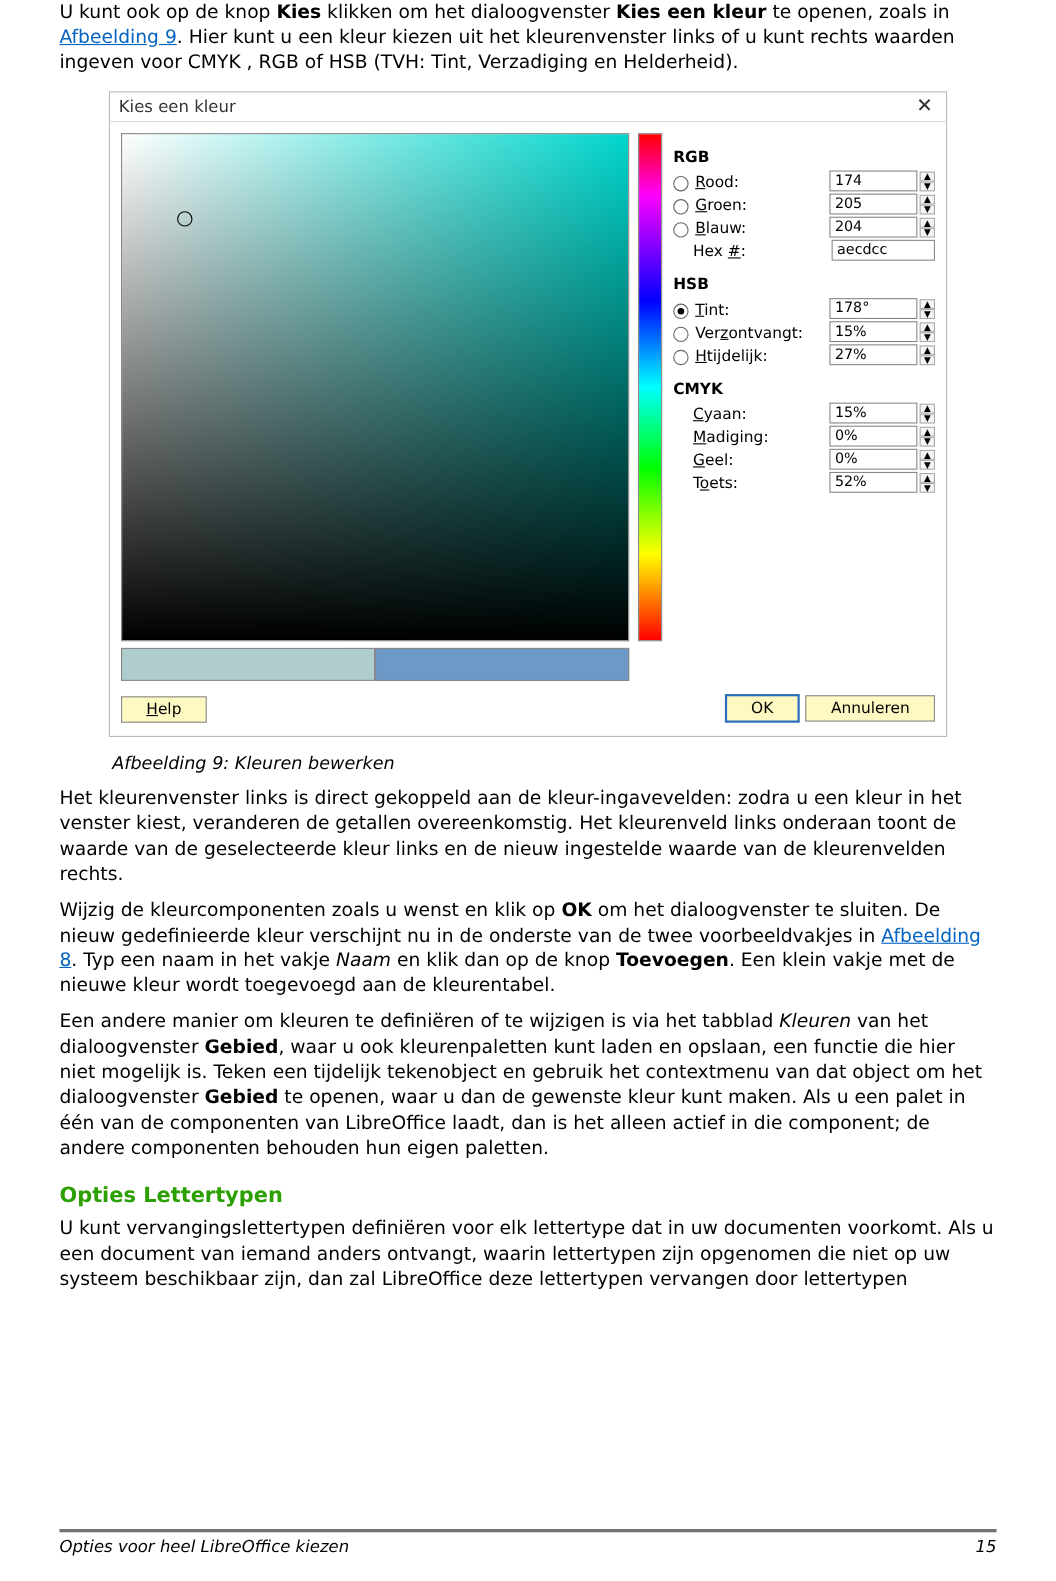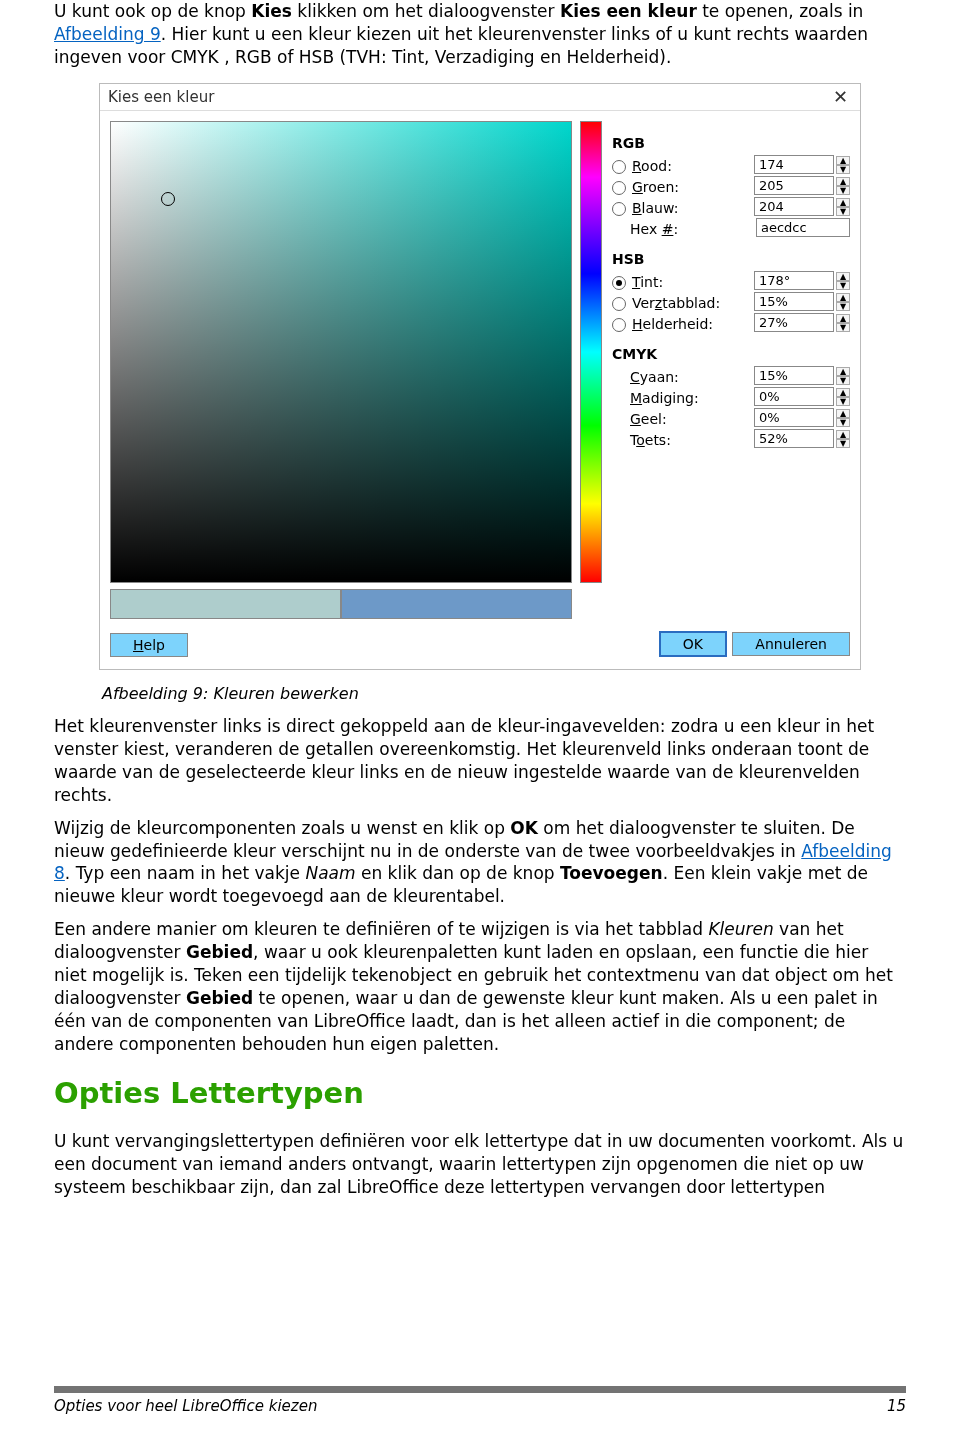--- a/index.html
+++ b/index.html
@@ -29,25 +29,25 @@
 #ff0000 0%, #ff00ff 12%, #0000ff 33%, #00ffff 50%, #00ff00 66%, #ffff00 83%, #ff0000 100%)}
 .form-col{flex:1;padding-left:4px;font-size:14px}
 .grp-head{font-weight:bold;margin:14px 0 4px 0}
 .field-row{display:flex;align-items:flex-end;margin:2px 0}
 .radio{width:12px;height:12px;border:1px solid #666;border-radius:50%;margin-right:6px;display:inline-flex;align-items:center;justify-content:center}
 .radio.on::after{content:"";width:6px;height:6px;background:#000;border-radius:50%}
 .inputbox{width:70px;border:1px solid #888;padding:1px 4px;font-size:13px;text-align:left;background:#fff}
 .spinner{width:14px;display:flex;flex-direction:column;margin-left:2px}
 .spinner .arr{font-size:8px;line-height:7px;border:1px solid #aaa;text-align:center;background:#f5f5f5}
 .dlg-actions{display:flex;justify-content:space-between;padding:8px 10px 12px 10px}
-.btn{border:1px solid #888;background:#7dd3fc;padding:3px 22px;font-size:14px}
+.btn{border:1px solid #888;background:#fef9c3;padding:3px 22px;font-size:14px}
 .btn.primary{border:2px solid #2a6cc0}
 .caption{font-style:italic;margin:6px 0 4px 48px;font-size:16px}
-h2.green{color:#2ba000;font-size:29px;font-weight:bold;margin:20px 0 20px 0}
-.footer{position:absolute;bottom:22px;left:54px;right:54px;border-top:7px solid #737373;padding-top:4px;display:flex;justify-content:space-between;font-style:italic;font-size:15px}
+h2.green{color:#2ba000;font-size:19px;font-weight:bold;margin:20px 0 8px 0}
+.footer{position:absolute;bottom:22px;left:54px;right:54px;border-top:3px solid #737373;padding-top:4px;display:flex;justify-content:space-between;font-style:italic;font-size:15px}
 .underline-letter{text-decoration:underline}
 .lbl{display:inline}
 </style>
 </head>
 <body>
 
 <div class="page">
 
 <p>
 <span>U kunt ook op de knop </span><span class="bold">Kies</span><span> klikken om het dialoogvenster </span><span class="bold">Kies een kleur</span><span> te openen, zoals in </span><a>Afbeelding 9</a><span>. Hier kunt u een kleur kiezen uit het kleurenvenster links of u kunt rechts waarden ingeven voor CMYK , RGB of HSB (TVH: Tint, Verzadiging en Helderheid).</span>
@@ -113,30 +113,30 @@
           <span class="radio on"></span>
           <span class="lbl" style="flex:1"><span class="underline-letter">T</span><span>int:</span></span>
           <span class="inputbox">178°</span>
           <span class="spinner">
                 <span class="arr">▲</span>
                 <span class="arr">▼</span>
               </span>
         </div>
         <div class="field-row">
           <span class="radio"></span>
-          <span class="lbl" style="flex:1"><span>Ver</span><span class="underline-letter">z</span><span>tabblad:</span></span>
+          <span class="lbl" style="flex:1"><span>Ver</span><span class="underline-letter">z</span><span>ontvangt:</span></span>
           <span class="inputbox">15%</span>
           <span class="spinner">
                 <span class="arr">▲</span>
                 <span class="arr">▼</span>
               </span>
         </div>
         <div class="field-row">
           <span class="radio"></span>
-          <span class="lbl" style="flex:1"><span class="underline-letter">H</span><span>elderheid:</span></span>
+          <span class="lbl" style="flex:1"><span class="underline-letter">H</span><span>tijdelijk:</span></span>
           <span class="inputbox">27%</span>
           <span class="spinner">
                 <span class="arr">▲</span>
                 <span class="arr">▼</span>
               </span>
         </div>
 
         <div class="grp-head" style="margin-top:14px">CMYK</div>
         <div class="field-row">
           <span style="width:18px"></span>

